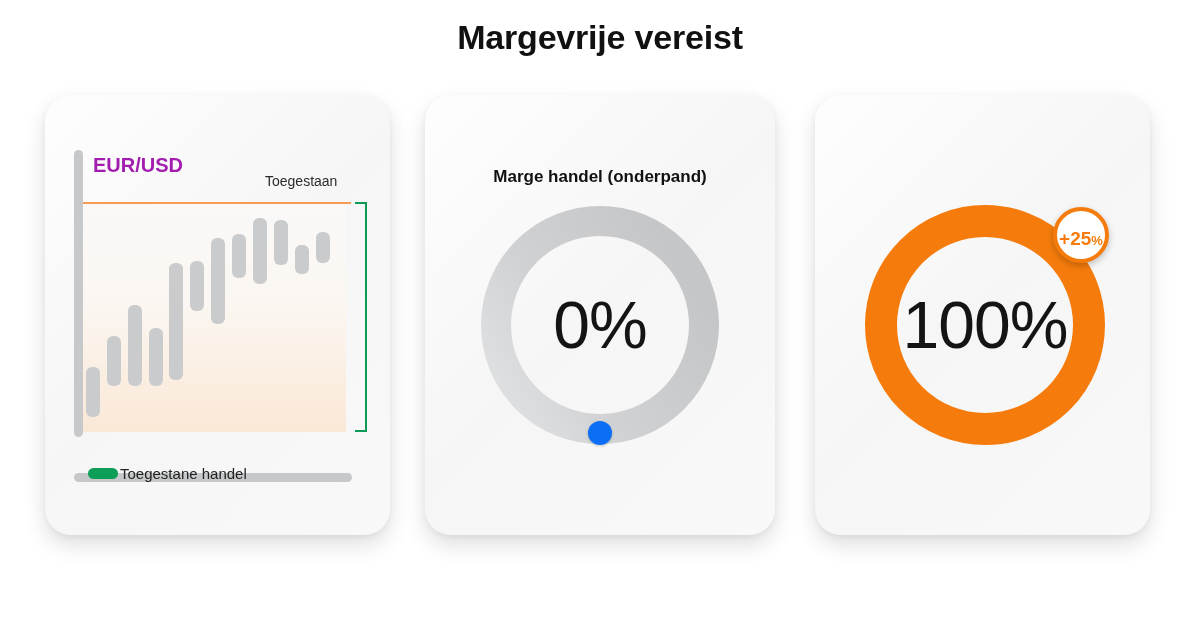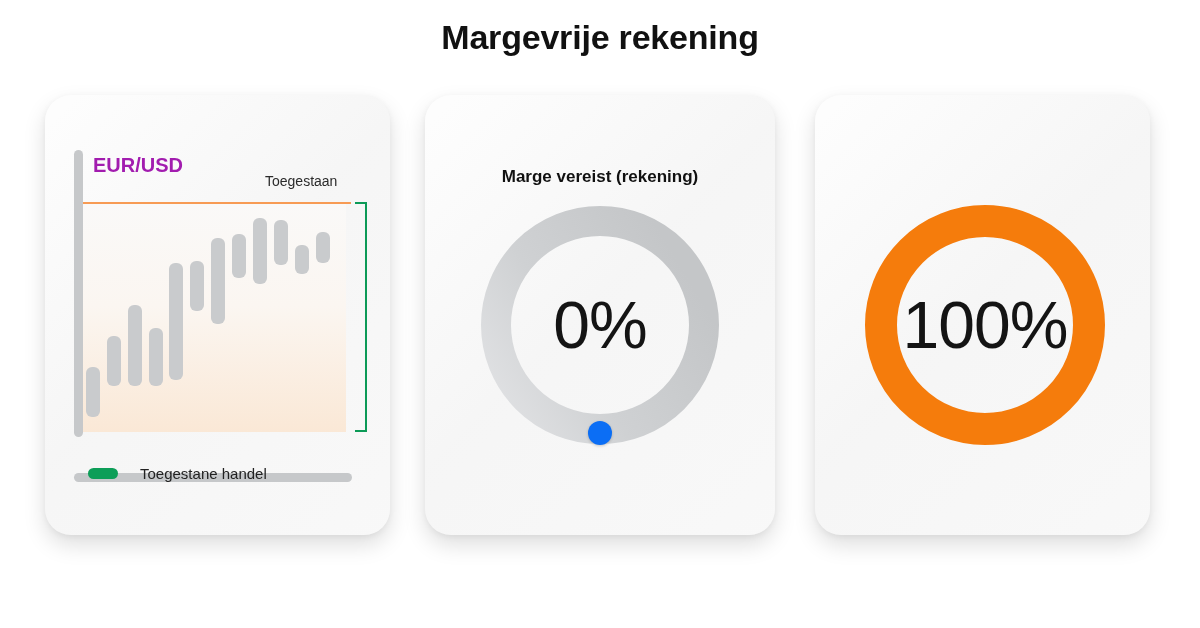--- a/index.html
+++ b/index.html
@@ -142,21 +142,21 @@
     border: 2px solid #0c9a57;
     border-left: none;
     box-sizing: border-box;
   }
   #chart-legend {
     position: absolute;
     left: 43px;
     bottom: 53px;
     display: flex;
     align-items: center;
-    gap: 22px;
+    gap: 2px;
     z-index: 4;
   }
   #legend-swatch {
     width: 30px;
     height: 11px;
     border-radius: 6px;
     background: #0d9e58;
   }
   #legend-label {
     font-size: 15px;
@@ -227,21 +227,21 @@
     font-weight: bold;
     color: #f57c0c;
     line-height: 1;
     position: relative;
     top: 18px;
   }
 </style>
 </head>
 <body>
 
-<div id="page-title">Margevrije rekening</div>
+<div id="page-title">Margevrije vereist</div>
 
 <div class="card" id="card-chart">
 
   <div id="chart-area">
 
     <div id="chart-axis-y"></div>
     <div id="chart-axis-x"></div>
     <div id="chart-plot"></div>
     <div id="chart-threshold-line"></div>
     <div id="chart-bracket"></div>
@@ -265,21 +265,21 @@
     <div id="chart-allowed-label">Toegestaan</div>
   </div>
 
   <div id="chart-legend">
     <span id="legend-swatch"></span>
     <span id="legend-label">Toegestane handel</span>
   </div>
 </div>
 
 <div class="card" id="card-margin">
-  <div class="card-title">Marge vereist (rekening)</div>
+  <div class="card-title">Marge handel (onderpand)</div>
 
   <div class="donut-wrap" id="donut-margin">
     <svg class="donut-svg" viewBox="0 0 240 240">
       <defs>
         <linearGradient id="greyGrad" x1="0" y1="0" x2="0.6" y2="1">
           <stop offset="0%" stop-color="#e2e3e5"></stop>
           <stop offset="45%" stop-color="#cfd1d3"></stop>
           <stop offset="100%" stop-color="#c4c6c8"></stop>
         </linearGradient>
       </defs>
@@ -295,14 +295,18 @@
 <div class="card" id="card-position">
 
   <div class="donut-wrap" id="donut-position">
     <svg class="donut-svg" viewBox="0 0 240 240">
       <circle cx="120" cy="120" r="104" fill="none" stroke="#f57c0c" stroke-width="32" stroke-dasharray="653.451271946677" stroke-dashoffset="0" transform="rotate(-90 120 120)"></circle>
     </svg>
     <div class="donut-center-text">
       <span id="position-value">100%</span>
     </div>
 
+    <div id="position-badge">
+      <span class="badge-num">+25</span>
+      <span class="badge-pct">%</span>
+    </div>
   </div>
 </div>
 
 </body></html>

